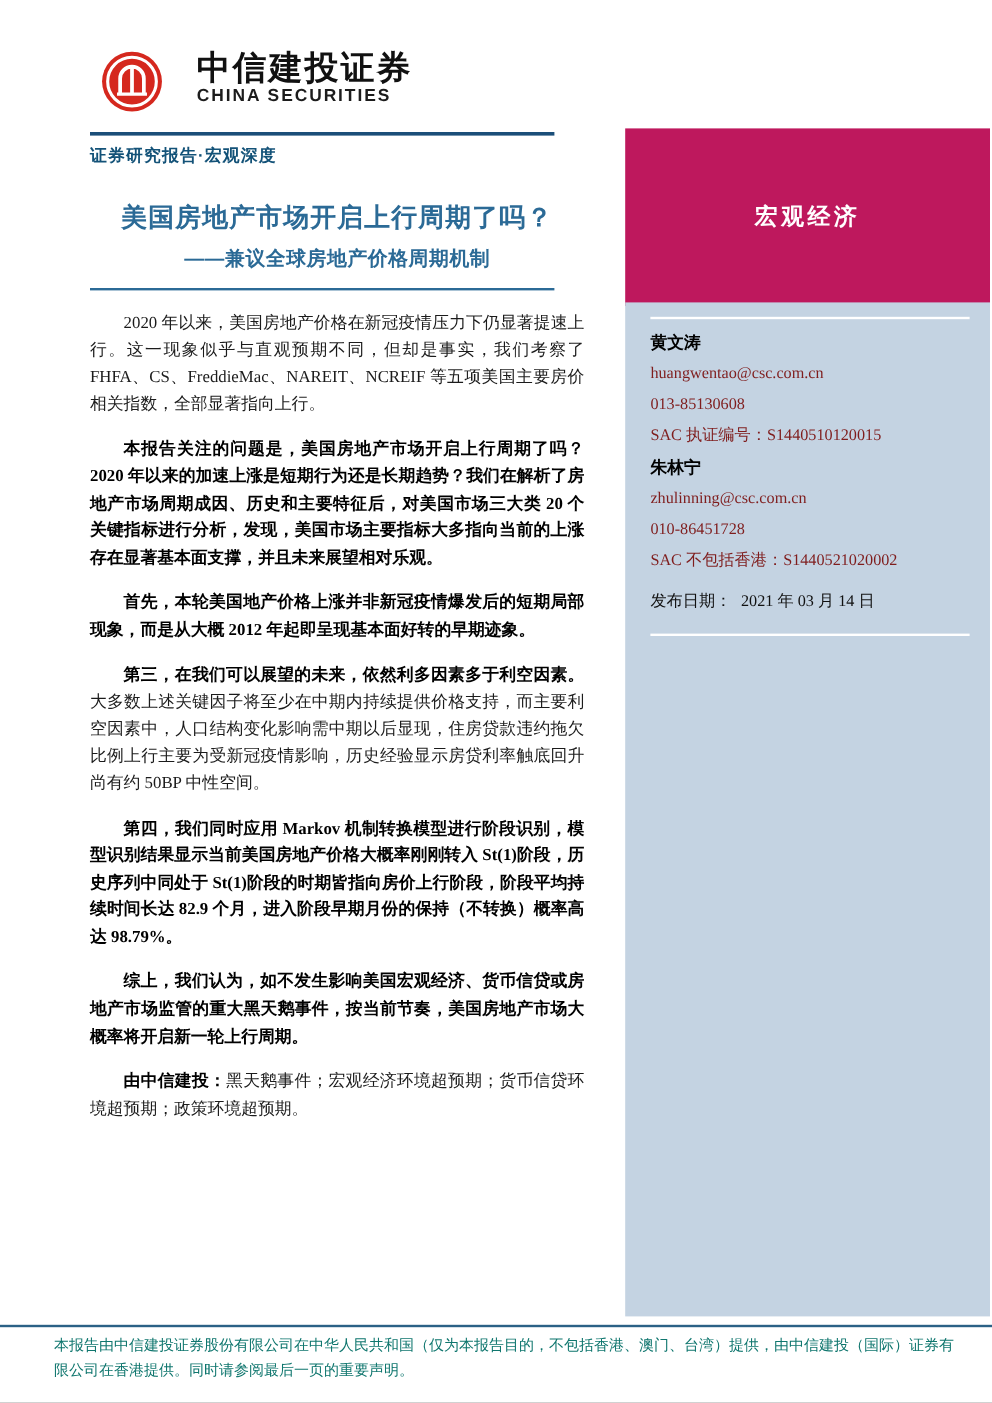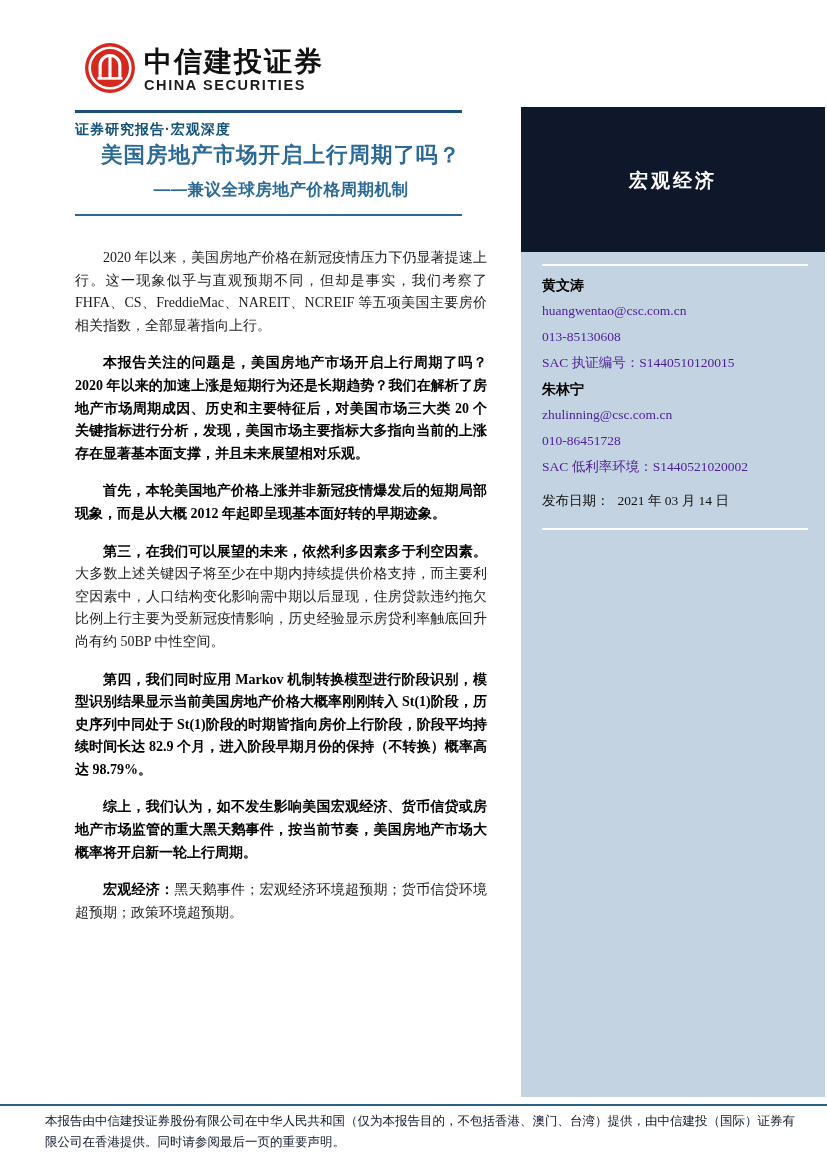--- a/index.html
+++ b/index.html
@@ -7,80 +7,80 @@
   .page {
     position: relative;
     width: 827px; height: 1169px;
     margin: 0 auto;
     background: #ffffff;
     font-family: "Liberation Serif", serif;
     overflow: hidden;
   }
 
   
-  .brand { position: absolute; left: 84px; top: 42px; display: flex; align-items: flex-end; }
+  .brand { position: absolute; left: 84px; top: 42px; display: flex; align-items: flex-start; gap: 20px; }
   .brand-logo { width: 52px; height: 52px; flex: 0 0 auto; }
   .brand-text { margin-left: 8px; font-family: "Liberation Sans", sans-serif; }
   .brand-cn { font-size: 28px; font-weight: 700; color: #111; letter-spacing: 2px; line-height: 30px; }
   .brand-en { font-size: 14.5px; font-weight: 700; color: #1c1c1c; letter-spacing: 1.6px; line-height: 17px; }
 
   .header-rule { position: absolute; left: 75px; top: 110px; width: 387px; height: 3px; background: #1b4e79; }
   .kicker {
     position: absolute; left: 75px; top: 121px;
     font-family: "Liberation Sans", sans-serif;
     font-size: 14px; font-weight: 700; color: #135278; letter-spacing: 1px;
   }
 
   
-  .main-col { position: absolute; left: 75px; top: 140px; width: 412px; }
+  .main-col { position: absolute; left: 75px; top: 166px; width: 412px; }
   .report-title {
     text-align: center; font-family: "Liberation Sans", sans-serif;
     font-size: 21.5px; font-weight: 700; color: #2b6a96; letter-spacing: 1px;
   }
   .report-subtitle {
     text-align: center; font-family: "Liberation Sans", sans-serif;
     font-size: 16.5px; font-weight: 700; color: #2b6a96; margin-top: 10px; letter-spacing: 0.5px;
   }
   .title-rule { width: 387px; height: 2px; background: #2b6a96; margin-top: 13px; }
 
-  .body-copy { margin-top: 31px; }
+  .body-copy { margin-top: 17px; }
   .para {
     font-size: 14px; line-height: 22.6px; color: #1b1b1b;
     text-align: justify; text-indent: 2em; margin-bottom: 15px;
   }
   .para .b { font-weight: 700; color: #000; }
 
   
   .cat-box {
     position: absolute; left: 521px; top: 107px; width: 304px; height: 148px;
-    background: #0f172a; display: flex; align-items: center; justify-content: center;
+    background: #be185d; display: flex; align-items: center; justify-content: center;
   }
   .cat-box span {
     color: #ffffff; font-family: "Liberation Sans", sans-serif;
     font-size: 19px; font-weight: 700; letter-spacing: 3px;
   }
   .side-panel {
     position: absolute; left: 521px; top: 252px; width: 304px; height: 845px;
     background: #c4d3e2; padding: 12px 17px 0 21px;
   }
   .rule-white { height: 2px; background: #ffffff; }
   .rule-top { margin-bottom: 6px; }
   .rule-bottom { margin-top: 14px; }
   .analyst .n {
     font-family: "Liberation Sans", sans-serif; font-weight: 700;
     font-size: 14px; color: #000; line-height: 26px;
   }
-  .analyst .l { font-size: 13.5px; color: #4c1d95; line-height: 26px; }
+  .analyst .l { font-size: 13.5px; color: #7f1d1d; line-height: 26px; }
   .pub-date { margin-top: 8px; font-size: 13.5px; color: #111; line-height: 26px; }
   .pub-date .dl { margin-right: 8px; }
 
   
   .footer-rule { position: absolute; left: 0; top: 1104px; width: 827px; height: 2px; background: #2b6186; }
   .footer-text { position: absolute; left: 45px; top: 1111px; width: 760px; }
-  .footer-text div { font-size: 12.5px; line-height: 21px; color: #0f172a; white-space: nowrap; }
+  .footer-text div { font-size: 12.5px; line-height: 21px; color: #0f766e; white-space: nowrap; }
 </style>
 </head>
 <body>
 
 <div class="page">
 
   <div class="brand">
     <svg class="brand-logo" viewBox="0 0 100 100">
       <circle cx="50" cy="50" r="48" fill="#d5281e"></circle>
       <circle cx="50" cy="50" r="39" fill="none" stroke="#ffffff" stroke-width="5"></circle>
@@ -101,42 +101,42 @@
     <div class="report-title">美国房地产市场开启上行周期了吗？</div>
     <div class="report-subtitle">——兼议全球房地产价格周期机制</div>
     <div class="title-rule"></div>
     <div class="body-copy" id="body-paragraphs">
         <p class="para"><span>2020 年以来，美国房地产价格在新冠疫情压力下仍显著提速上行。这一现象似乎与直观预期不同，但却是事实，我们考察了 FHFA、CS、FreddieMac、NAREIT、NCREIF 等五项美国主要房价相关指数，全部显著指向上行。</span></p>
         <p class="para"><span class="b">本报告关注的问题是，美国房地产市场开启上行周期了吗？2020 年以来的加速上涨是短期行为还是长期趋势？我们在解析了房地产市场周期成因、历史和主要特征后，对美国市场三大类 20 个关键指标进行分析，发现，美国市场主要指标大多指向当前的上涨存在显著基本面支撑，并且未来展望相对乐观。</span></p>
         <p class="para"><span class="b">首先，本轮美国地产价格上涨并非新冠疫情爆发后的短期局部现象，而是从大概 2012 年起即呈现基本面好转的早期迹象。</span></p>
         <p class="para"><span class="b">第三，在我们可以展望的未来，依然利多因素多于利空因素。</span><span>大多数上述关键因子将至少在中期内持续提供价格支持，而主要利空因素中，人口结构变化影响需中期以后显现，住房贷款违约拖欠比例上行主要为受新冠疫情影响，历史经验显示房贷利率触底回升尚有约 50BP 中性空间。</span></p>
         <p class="para"><span class="b">第四，我们同时应用 Markov 机制转换模型进行阶段识别，模型识别结果显示当前美国房地产价格大概率刚刚转入 St(1)阶段，历史序列中同处于 St(1)阶段的时期皆指向房价上行阶段，阶段平均持续时间长达 82.9 个月，进入阶段早期月份的保持（不转换）概率高达 98.79%。</span></p>
         <p class="para"><span class="b">综上，我们认为，如不发生影响美国宏观经济、货币信贷或房地产市场监管的重大黑天鹅事件，按当前节奏，美国房地产市场大概率将开启新一轮上行周期。</span></p>
-        <p class="para"><span class="b">宏观经济：</span><span>黑天鹅事件；宏观经济环境超预期；货币信贷环境超预期；政策环境超预期。</span></p>
+        <p class="para"><span class="b">由中信建投：</span><span>黑天鹅事件；宏观经济环境超预期；货币信贷环境超预期；政策环境超预期。</span></p>
       </div>
   </div>
 
   <div class="cat-box">
     <span>宏观经济</span>
   </div>
 
   <div class="side-panel">
     <div class="rule-white rule-top"></div>
     <div id="analyst-list">
         <div class="analyst">
           <div class="n">黄文涛</div>
           <div class="l">huangwentao@csc.com.cn</div>
           <div class="l">013-85130608</div>
           <div class="l">SAC 执证编号：S1440510120015</div>
         </div>
         <div class="analyst">
           <div class="n">朱林宁</div>
           <div class="l">zhulinning@csc.com.cn</div>
           <div class="l">010-86451728</div>
-          <div class="l">SAC 低利率环境：S1440521020002</div>
+          <div class="l">SAC 不包括香港：S1440521020002</div>
         </div>
       </div>
     <div class="pub-date">
       <span class="dl">发布日期：</span><span>2021 年 03 月 14 日</span>
     </div>
     <div class="rule-white rule-bottom"></div>
   </div>
 
   <div class="footer-rule"></div>
   <div class="footer-text">

